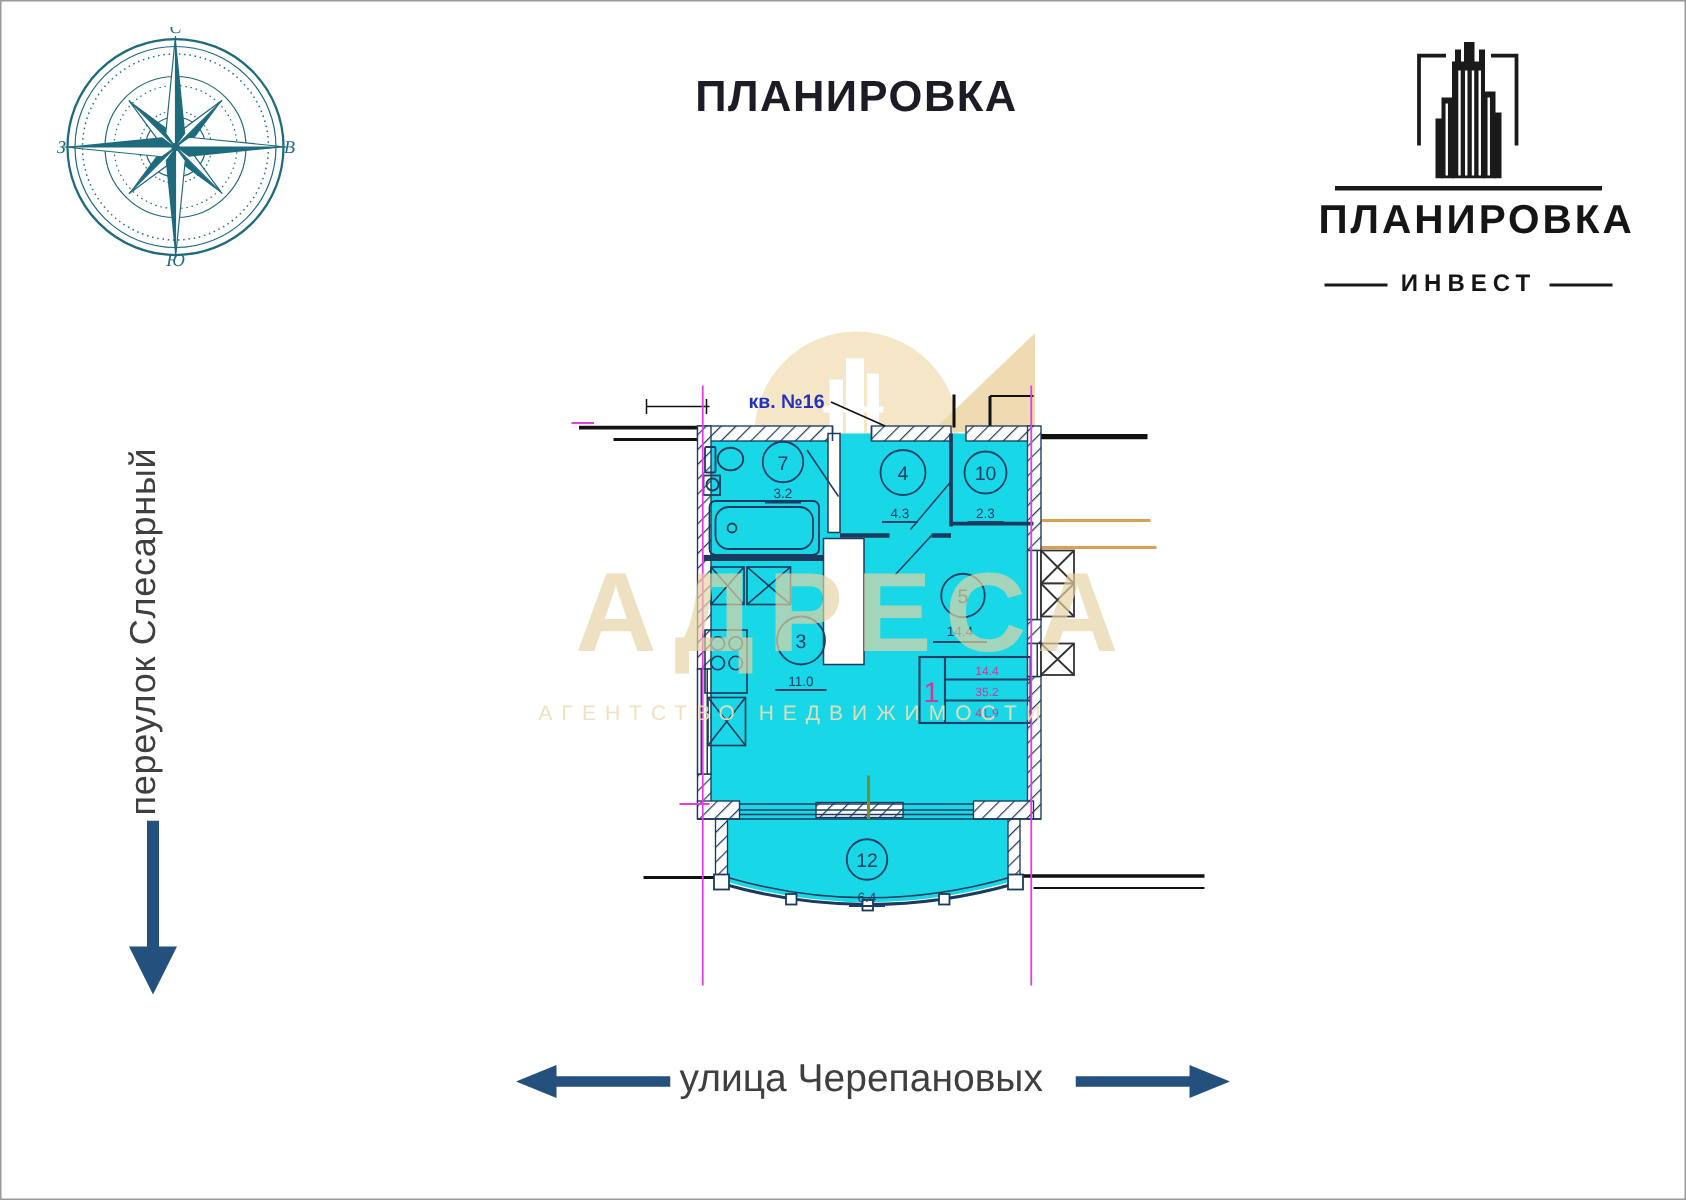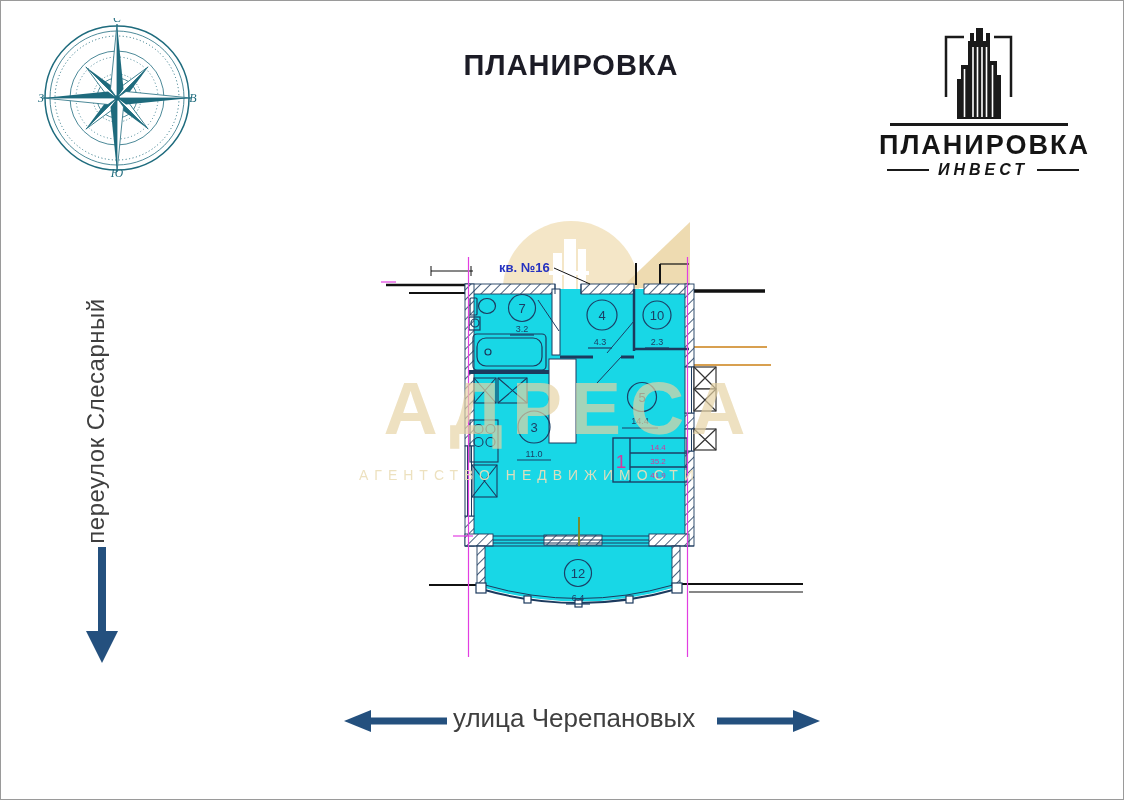--- a/index.html
+++ b/index.html
@@ -13,21 +13,21 @@
   #title{
     position:absolute;left:270px;top:48px;width:600px;text-align:center;
     color:#1c1c26;line-height:1.12;
   }
   #title .t1{font-size:29px;font-weight:700;letter-spacing:1px;}
   #title .t2{font-size:29px;font-weight:700;}
   
   #logo{position:absolute;left:878px;top:26px;width:200px;text-align:center;color:#151515;}
   #logo .baseline{width:178px;margin:0 auto;border-top:3px solid #1a1a1a;}
   #logo .company{font-size:27px;font-weight:700;letter-spacing:2px;margin-top:4px;}
-  #logo .invest-row{display:flex;align-items:center;justify-content:flex-end;gap:9px;margin-top:0;font-style:italic;}
+  #logo .invest-row{display:flex;align-items:center;justify-content:center;gap:9px;margin-top:19px;}
   #logo .invest-row .dash{width:42px;border-top:2.5px solid #1a1a1a;}
   #logo .division{font-size:16px;font-weight:700;letter-spacing:4px;}
   
   #compass{position:absolute;left:36px;top:17px;}
   
   #left-street{position:absolute;left:50px;top:285px;width:90px;height:270px;}
   #left-street span{
     position:absolute;left:50%;top:50%;transform:translate(-50%,-50%) rotate(-90deg);
     white-space:nowrap;font-size:24px;color:#3f3f3f;letter-spacing:0.5px;
   }

